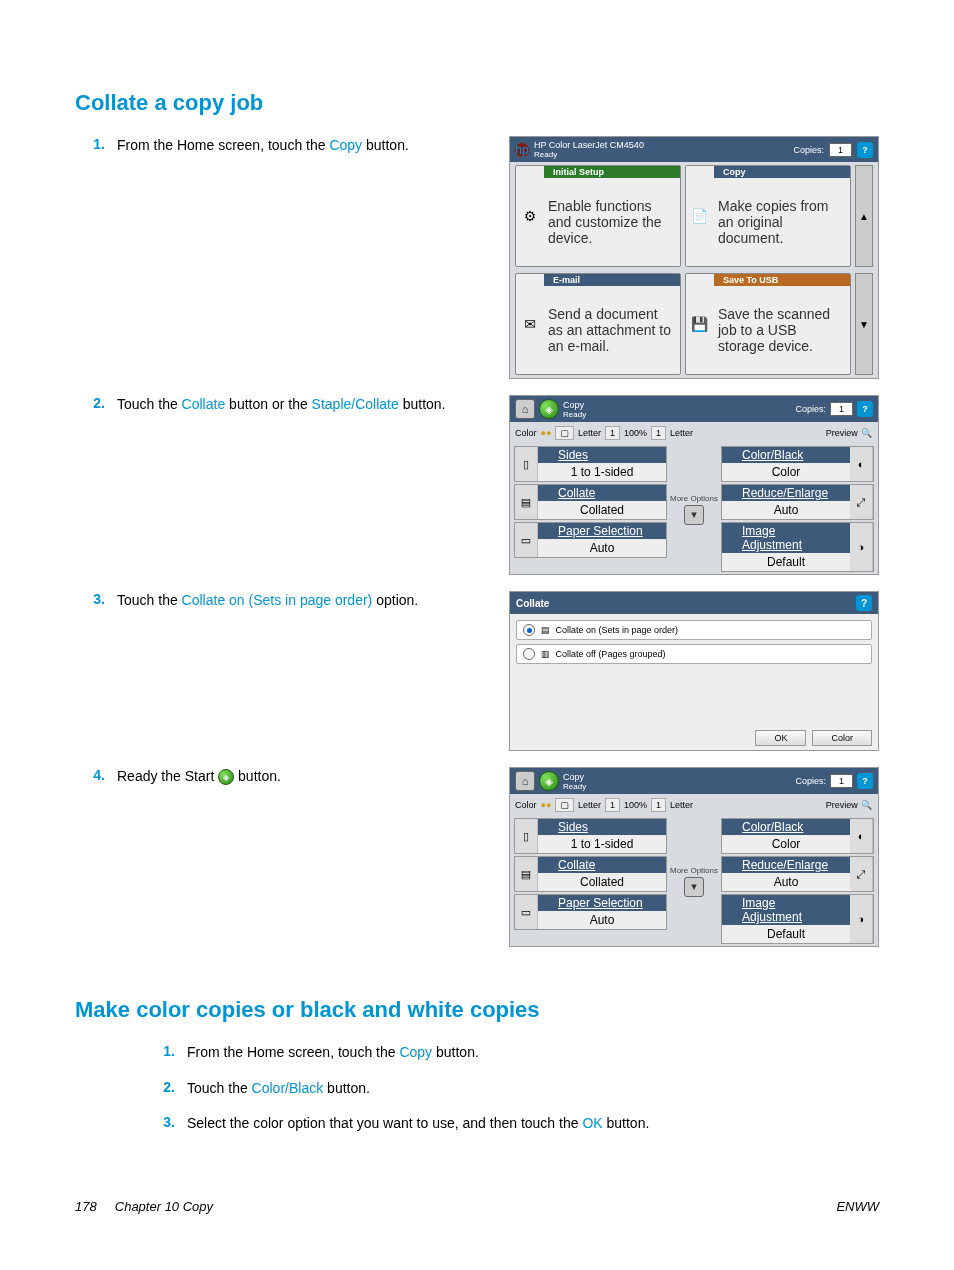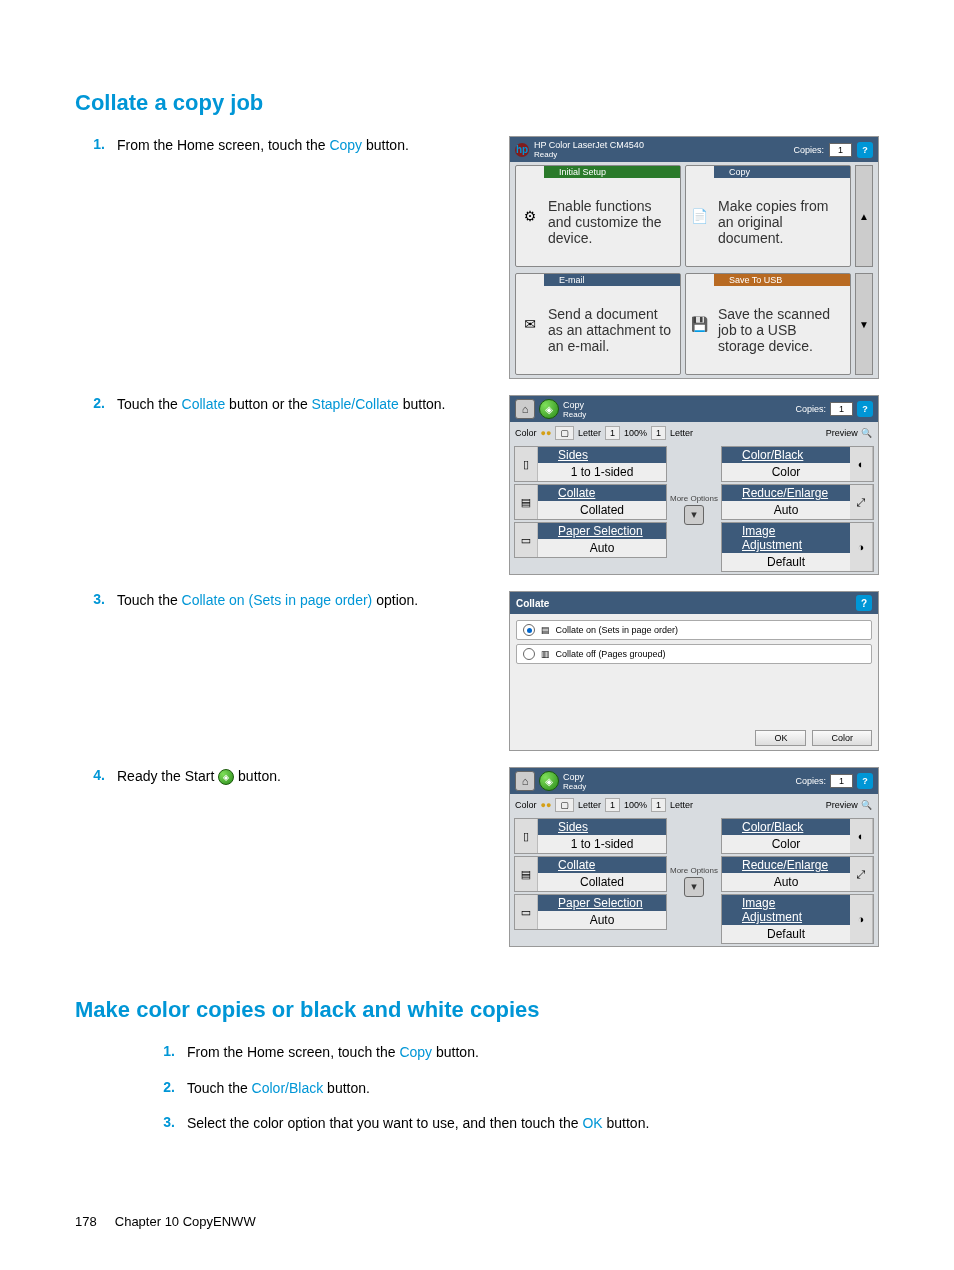--- a/index.html
+++ b/index.html
@@ -58,40 +58,40 @@
   .pu-header {
     background: #3d5a7a;
     color: #fff;
     padding: 3px 5px;
     display: flex;
     align-items: center;
     gap: 5px;
   }
   .hp-circle {
     width: 14px; height:14px; border-radius:50%; background:#7f1d1d; color:#0096d6;
-    display:flex;align-items:center;justify-content:center;font-size:10px;font-weight:bold;
+    display:flex;align-items:center;justify-content:center;font-size:12px;font-weight:normal;
   }
   .pu-header-spacer { flex: 1; }
   .pu-help {
     width: 16px; height:16px; background:#0096d6; color:#fff; border-radius:3px;
     display:flex;align-items:center;justify-content:center;font-weight:bold;
   }
   .pu-copies-box {
     background:#fff; border:1px solid #666; padding:1px 8px; color:#000;
   }
   .hs-row { display:flex; gap:4px; padding:3px 5px; }
   .hs-tile {
     flex:1; border:1px solid #888; background:#eee; display:flex; border-radius:2px;
   }
   .hs-tile-icon {
     width:28px;display:flex;align-items:center;justify-content:center;font-size:14px;
   }
   .hs-tile-right { flex:1; }
   .hs-tile-title {
-    color:#fff; padding:1px 15px; font-weight:normal; font-size:9px;
+    color:#fff; padding:1px 9px; font-weight:bold; font-size:9px;
   }
   .hs-tile-desc { color:#333; padding:20px 4px; font-size:14px; }
   .hs-arrow {
     width:16px; background:#ccc; border:1px solid #888; display:flex;align-items:center;justify-content:center;
     font-size:10px;
   }
   .hs-footer {
     display:flex; align-items:center; padding:3px 5px; gap:4px;
   }
   .hs-footer-ts { flex:1; background:#3d5a7a; color:#fff; padding:3px 5px; }
@@ -137,22 +137,22 @@
   .col-btn { background:linear-gradient(#fafafa,#ddd); border:1px solid #999; padding:2px 18px; font-size:9px; }
 
   .start-inline {
     display:inline-flex;width:14px;height:14px;border-radius:50%;
     background: radial-gradient(circle at 30% 30%, #7fe05a, #2a8a1a);
     border:1px solid #1a5a0a; vertical-align:middle;
     align-items:center;justify-content:center;font-size:8px;color:#fff;
   }
 
   .page-footer {
-    position:absolute; bottom:41px; left:75px; right:75px;
-    display:flex; font-size:13px;
+    position:absolute; bottom:56px; left:75px; right:75px;
+    display:flex; justify-content:space-between; font-size:13px;font-style:italic;
   }
 </style>
 </head>
 <body>
 
 <h2>Collate a copy job</h2>
 
 <div class="step-row">
   <div class="step-num">1.</div>
   <div class="step-text">

